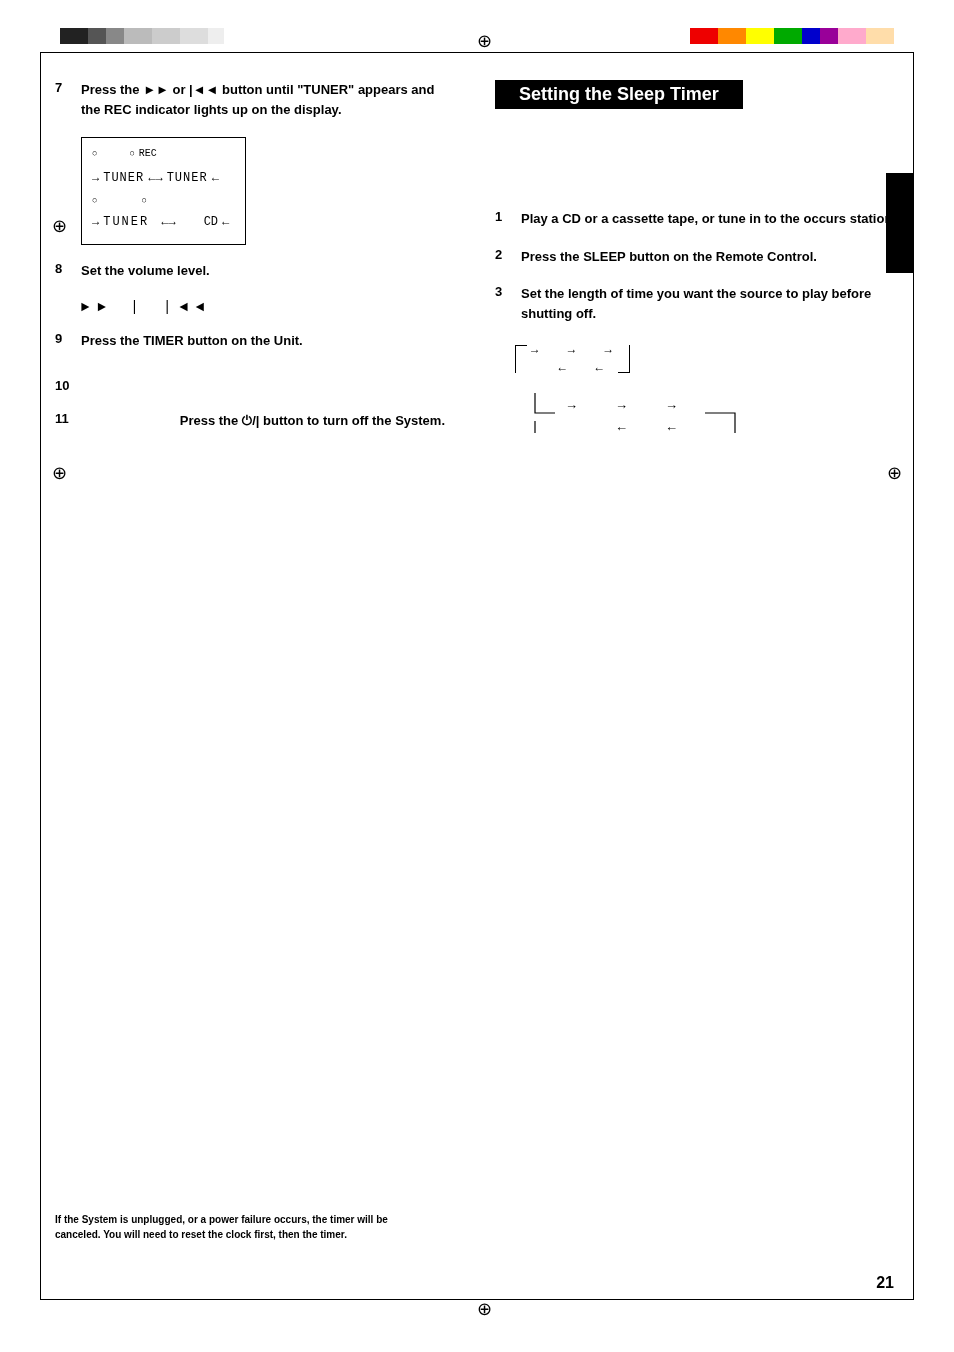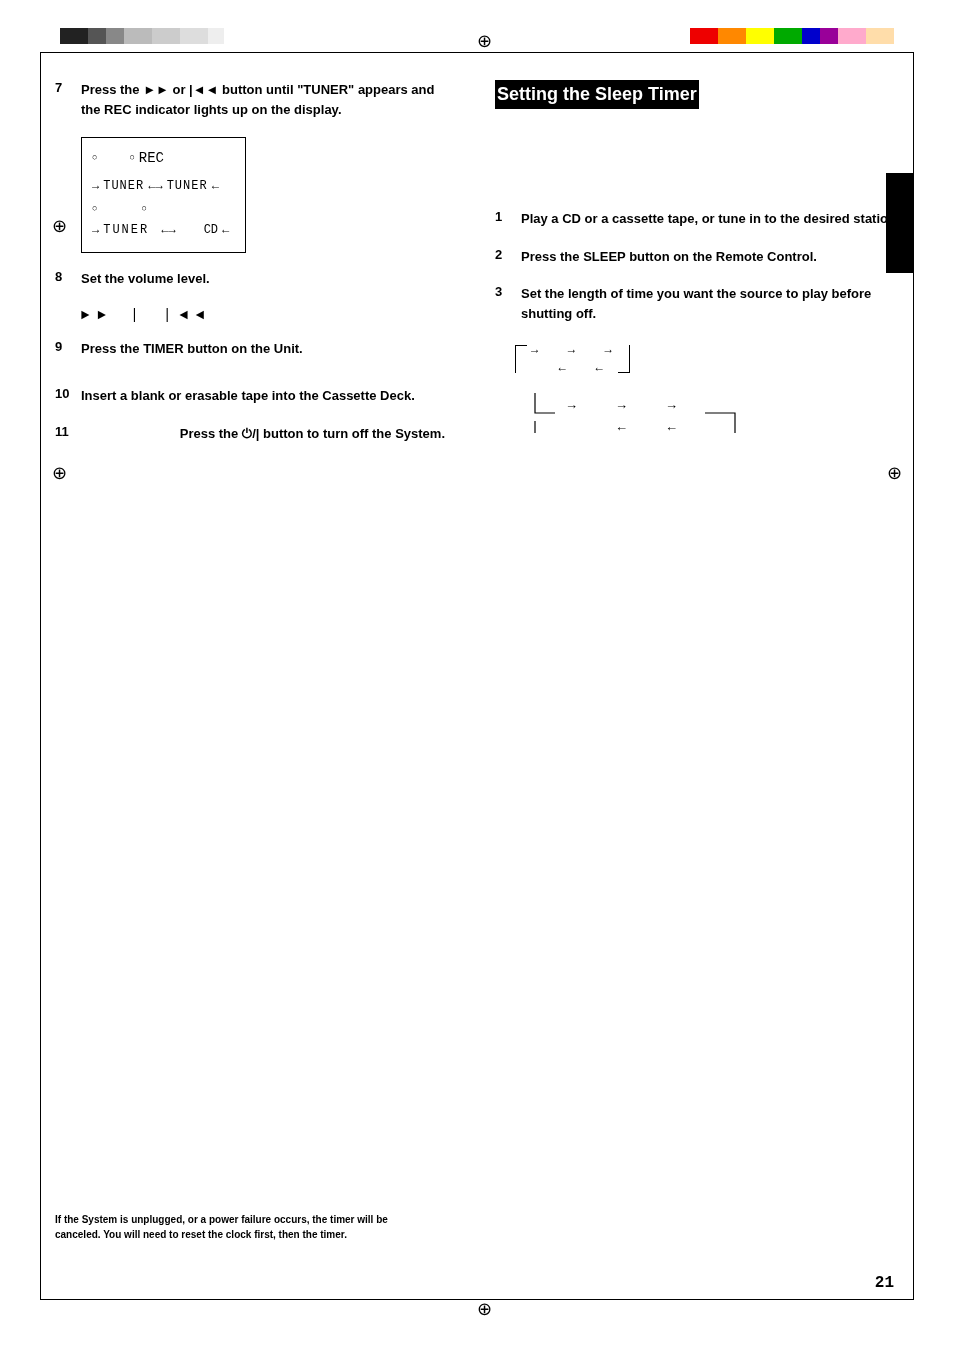--- a/index.html
+++ b/index.html
@@ -74,21 +74,20 @@
       background: #000;
     }
 
     
     .page-number {
       position: absolute;
       bottom: 60px;
       right: 60px;
       font-weight: bold;
       font-size: 16px;
-      font-family: Liberation Mono, monospace;
     }
 
     
     .right-black-block {
       position: absolute;
       top: 173px;
       right: 40px;
       width: 28px;
       height: 100px;
       background: #000;
@@ -108,21 +107,21 @@
       left: 495px;
       width: 420px;
     }
 
     
     .section-heading {
       background: #000;
       color: #fff;
       font-size: 18px;
       font-weight: bold;
-      padding: 4px 2px;
+      padding: 4px 24px;
       display: inline-block;
       margin-bottom: 20px;
     }
 
     
     .step {
       margin-bottom: 18px;
       display: flex;
       gap: 6px;
       align-items: flex-start;
@@ -236,21 +235,21 @@
       <strong>Press the ►► or |◄◄ button until "TUNER" appears and the REC indicator lights up on the display.</strong>
     </span>
   </div>
 
   <div class="flow-diagram">
     <div style="display:flex;align-items:flex-start;font-family:'Courier New',monospace;font-size:12px;">
       <div style="border:1px solid #000;padding:6px 16px 10px 10px;line-height:2;position:relative;">
         <div style="display:flex;align-items:center;gap:4px;margin-bottom:2px;">
           <span style="font-size:9px;">○</span>
           <span style="margin-left:28px;font-size:9px;">○</span>
-          <span style="font-size:14px;">REC</span>
+          <span style="font-size:10px;">REC</span>
         </div>
         <div style="display:flex;align-items:center;gap:4px;">
           <span>→</span>
           <span style="letter-spacing:1px;">TUNER</span>
           <span>←→</span>
           <span style="letter-spacing:1px;">TUNER</span>
           <span>←</span>
         </div>
         <div style="display:flex;align-items:center;gap:4px;margin-top:2px;">
           <span style="font-size:9px;">○</span>
@@ -278,46 +277,43 @@
     ►► |  |◄◄
   </div>
 
   <div class="step" style="margin-top:14px;">
     <span class="step-number"><strong>9</strong></span>
     <span class="step-text">
       <strong>Press the TIMER button on the Unit.</strong>
     </span>
   </div>
 
-  <div class="step" style="margin-top:28px;">
+  <div class="step" style="margin-top:28px;flex-direction:column;">
     <span class="step-number"><strong>10</strong></span>
-    <span class="step-text">
-      <strong>Insert a blank or erasable tape into the Cassette Deck.</strong>
-    </span>
   </div>
 
   <div class="step" style="margin-top:14px;justify-content:space-between;">
     <span class="step-number"><strong>11</strong></span>
     <span class="step-text">
       <strong>Press the ⏻/| button to turn off the System.</strong>
     </span>
   </div>
 
 </div>
 
 <div class="right-column">
 
   
   <div class="section-heading">Setting the Sleep Timer</div>
 
   
   <div class="step" style="margin-top:80px;">
     <span class="step-number"><strong>1</strong></span>
     <span class="step-text">
-      <strong>Play a CD or a cassette tape, or tune in to the desired station.</strong>
+      <strong>Play a CD or a cassette tape, or tune in to the occurs station.</strong>
     </span>
   </div>
 
   
   <div class="step" style="margin-top:10px;">
     <span class="step-number"><strong>2</strong></span>
     <span class="step-text">
       <strong>Press the SLEEP button on the Remote Control.</strong>
     </span>
   </div>

